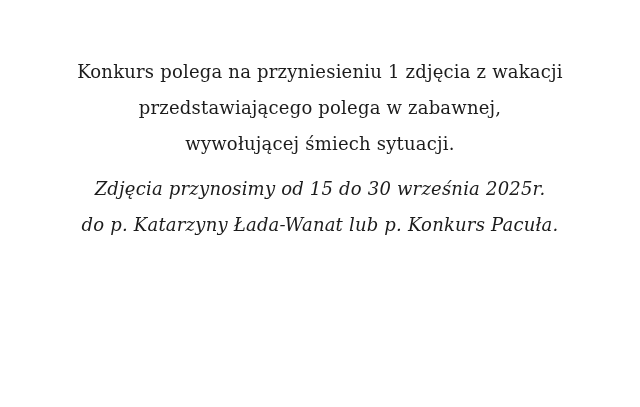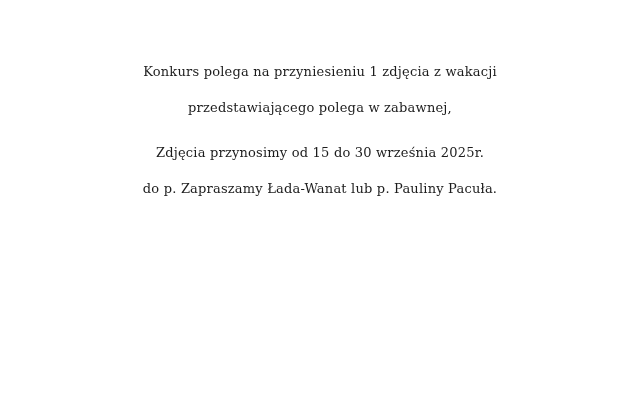--- a/index.html
+++ b/index.html
@@ -11,48 +11,50 @@
   body {
     background: #ffffff;
     font-family: "DejaVu Serif", "Liberation Serif", serif;
   }
   .announcement-page {
     width: 640px;
     height: 407px;
     background: #ffffff;
     color: #1c1c1c;
     text-align: center;
-    font-size: 13px;
+    font-size: 18px;
     letter-spacing: 0.2px;
   }
   .para {
     line-height: 36px;
   }
   .para-description {
     padding-top: 54px;
   }
   .para-schedule {
     margin-top: 9px;
+    font-style: italic;
   }
   .para-closing {
     margin-top: 50px;
   }
   .text-line {
     white-space: nowrap;
   }
 </style>
 </head>
 <body>
 
 <div class="announcement-page">
 
   <div class="para para-description">
     <div class="text-line">Konkurs polega na przyniesieniu 1 zdjęcia z wakacji</div>
     <div class="text-line">przedstawiającego polega w zabawnej,</div>
+    <div class="text-line">wywołującej śmiech sytuacji.</div>
   </div>
 
   <div class="para para-schedule">
     <div class="text-line">Zdjęcia przynosimy od 15 do 30 września 2025r.</div>
-    <div class="text-line">do p. Zapraszamy Łada-Wanat lub p. Pauliny Pacuła.</div>
+    <div class="text-line">do p. Katarzyny Łada-Wanat lub p. Konkurs Pacuła.</div>
   </div>
 
 
 </div>
 
 </body></html>

